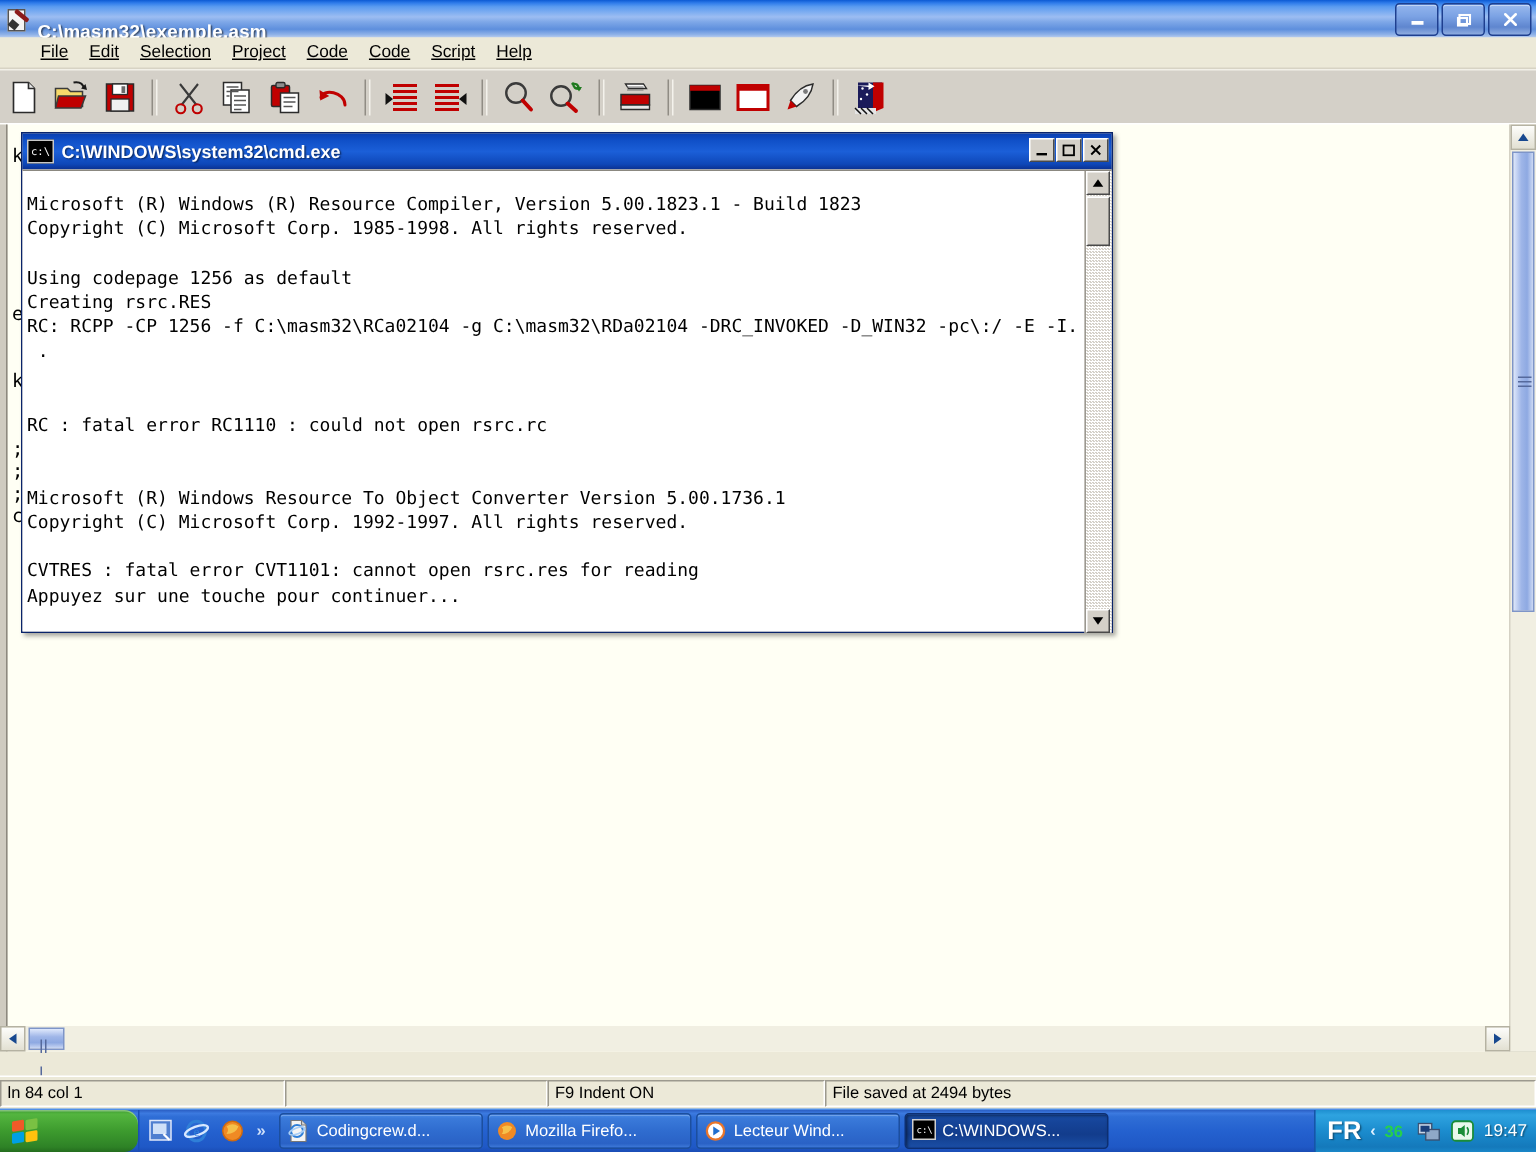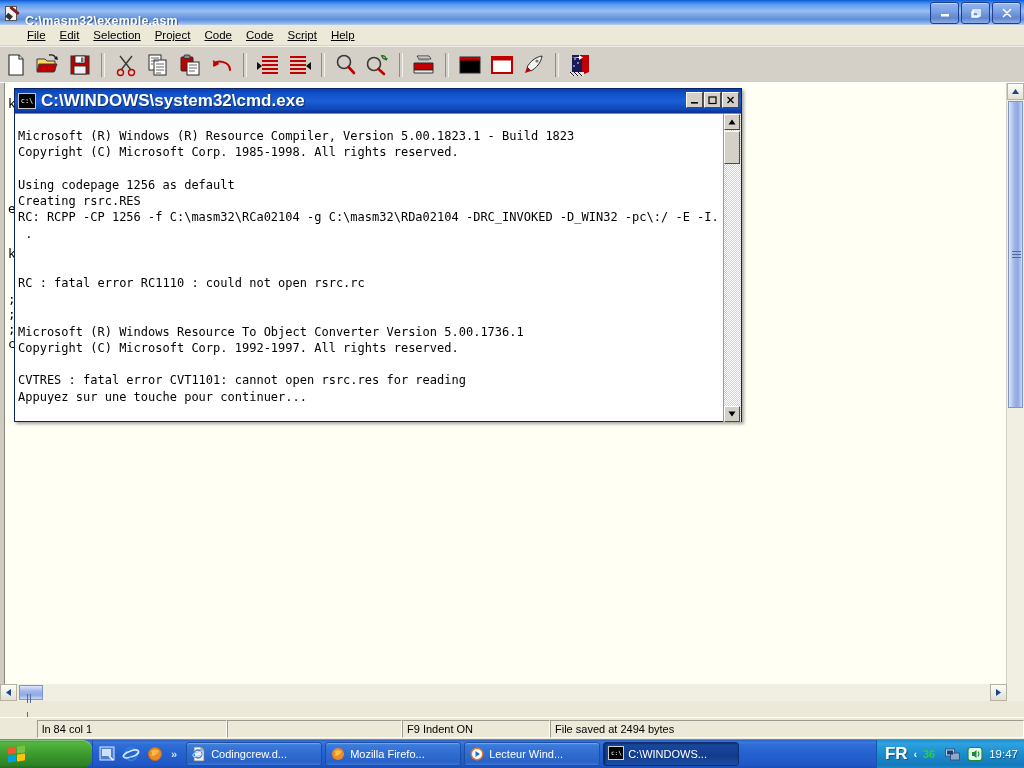--- a/index.html
+++ b/index.html
@@ -200,21 +200,21 @@
     box-sizing: border-box;
   }
   .cmd-icon {
     width: 16px; height: 14px; margin-left: 3px; margin-right: 5px;
     background: #000; border: 1px solid #c8c8c8;
     font-family: "DejaVu Sans Mono", monospace;
     color: #fff; font-size: 7px; line-height: 14px; text-align: center;
     flex: none;
   }
   .cmd-title-text {
-    color: #fff; font-size: 17px; font-weight: bold;
+    color: #fff; font-size: 12px; font-weight: bold;
     text-shadow: 1px 1px 1px rgba(0,0,0,0.5);
   }
   .cmd-buttons { position: absolute; right: 2px; top: 3px; display: flex; gap: 1px; }
   .cmd-btn {
     width: 17px; height: 16px;
     background: #d4d0c8;
     border: 1px solid; border-color: #ffffff #4a4a4a #4a4a4a #ffffff;
     display: flex; align-items: center; justify-content: center;
     font-size: 10px; font-family: "Liberation Sans", sans-serif; color: #000;
     box-sizing: border-box;
@@ -582,21 +582,21 @@
               <path d="M1 1 L1 8 L6 4.5 Z" fill="#17488f"></path>
             </svg>
         </div>
       </div>
       <div class="corner-box"></div>
     </div>
 
     <div class="statusbar">
       <div class="status-cell" style="width:190px;">ln 84 col 1</div>
       <div class="status-cell" style="width:175px;"></div>
-      <div class="status-cell" style="width:148px;">F9 Indent ON</div>
+      <div class="status-cell" style="width:185px;">F9 Indent ON</div>
       <div class="status-cell" style="width:474px;">File saved at  2494 bytes</div>
     </div>
   </div>
 
   <div id="cmd-window">
     <div class="cmd-titlebar">
       <div class="cmd-icon">c:\</div>
       <span class="cmd-title-text">C:\WINDOWS\system32\cmd.exe</span>
       <div class="cmd-buttons">
         <div class="cmd-btn">

